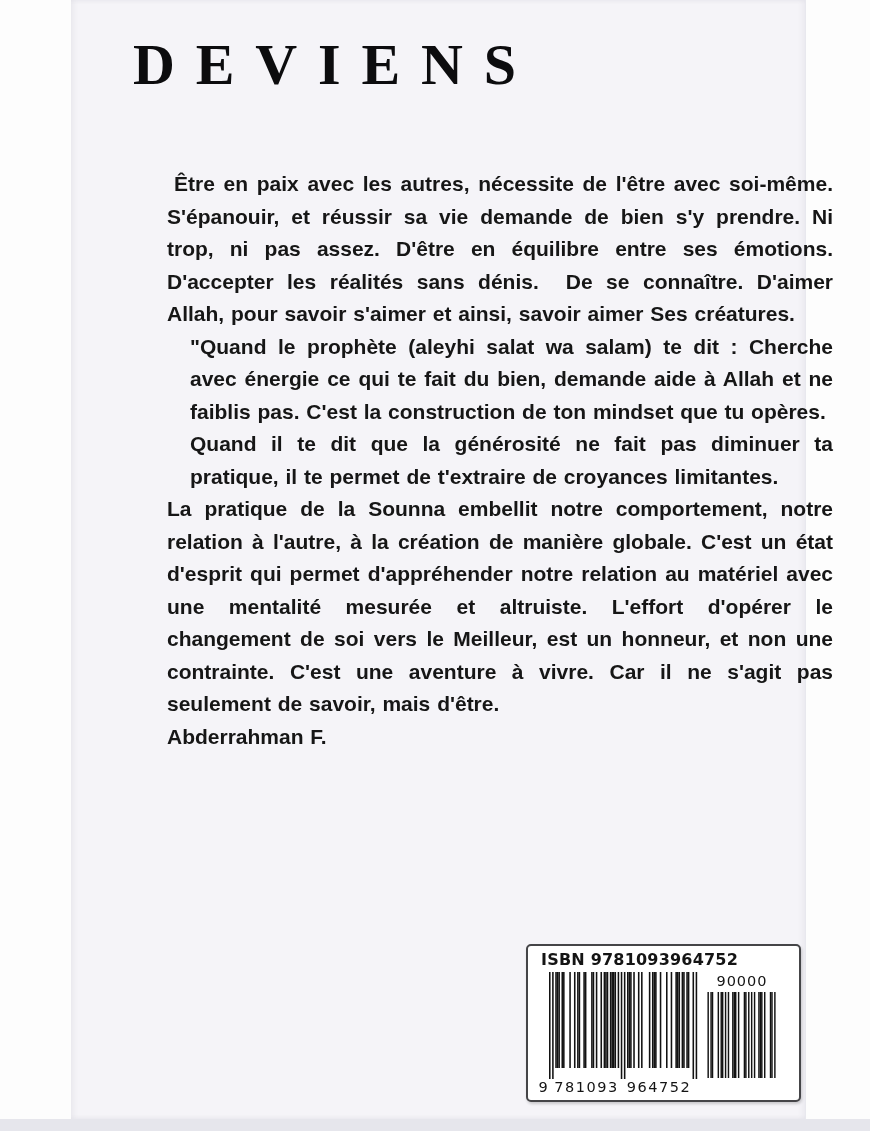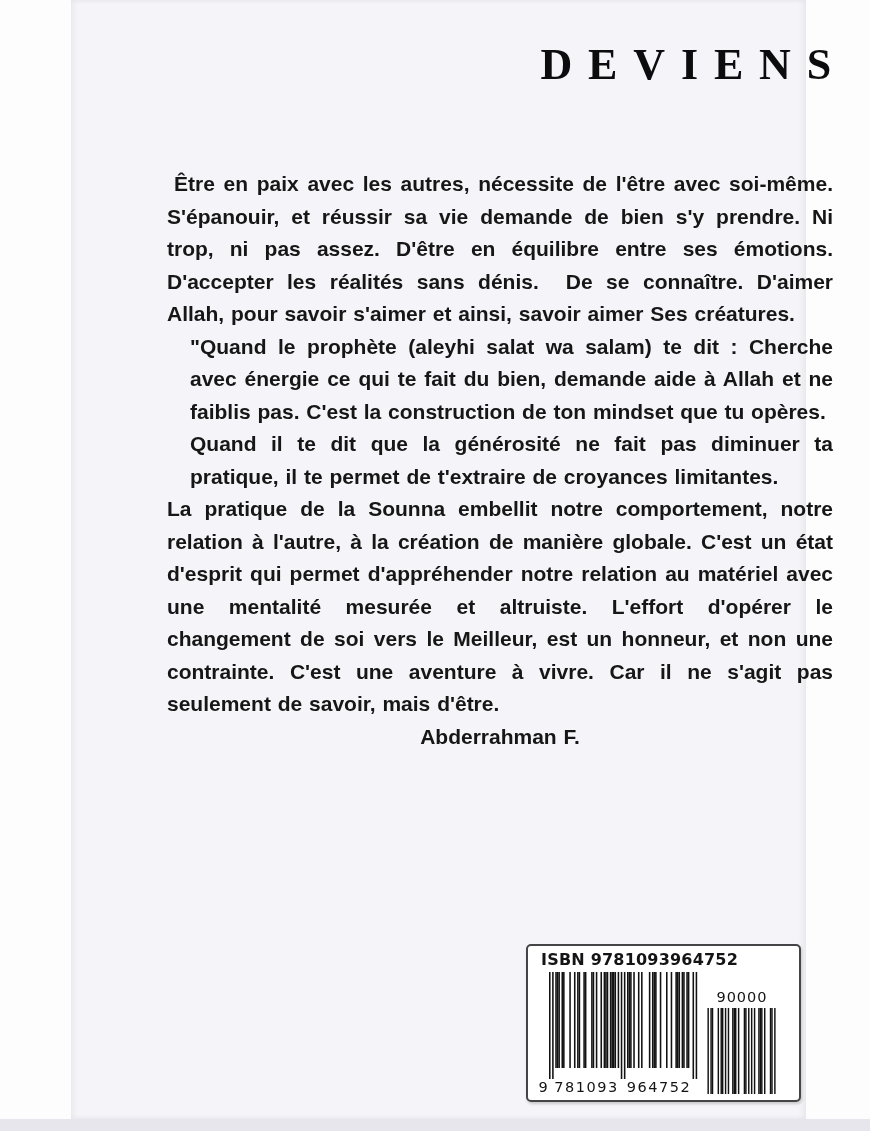--- a/index.html
+++ b/index.html
@@ -15,56 +15,56 @@
     background:var(--cover-bg,#f5f4f8);
     box-shadow: inset 3px 0 5px rgba(60,60,90,.06), inset -3px 0 5px rgba(60,60,90,.05);
     border-right:1px solid #e8e8ee;
   }
   .table-edge {
     position:absolute; left:0; top:1119px; width:870px; height:12px;
     background:var(--edge-bg,#e6e6ec);
   }
   .book-title {
     position:absolute; left:41px; top:28px; width:735px;
-    text-align:right;
+    text-align:left;
     font-family:"Liberation Serif", serif;
     font-weight:700;
-    font-size:44px;
+    font-size:58px;
     line-height:74px;
     letter-spacing:0.36em;
     text-indent:0.36em;
     color:#0c0c0e;
   }
   .body-text {
     position:absolute; left:96px; top:168px; width:666px;
     font-size:21px; font-weight:700; line-height:32.5px;
     color:var(--text-color,#161616);
     text-align:justify;
     word-spacing:1px;
   }
   .body-text p { margin:0; }
   .body-text p.first { text-indent:7px; }
   .body-text p.quote { margin-left:23px; }
-  .body-text p.author { text-align:center; }
+  .body-text p.author { text-align:left; }
   .barcode-box {
     position:absolute; left:526px; top:944px; width:275px; height:158px;
     background:#ffffff;
     border:2px solid #454548;
     border-radius:5px;
     box-shadow:1px 2px 3px rgba(0,0,0,.18);
   }
   .isbn-label {
     position:absolute; left:13px; top:4px;
     font-family:"DejaVu Sans", sans-serif;
     font-size:16px; font-weight:600; letter-spacing:.2px;
     color:#141414;
     white-space:nowrap;
   }
   .ean-main { position:absolute; left:11px; top:26px; }
-  .ean-supp { position:absolute; left:176px; top:42px; }
+  .ean-supp { position:absolute; left:176px; top:26px; }
   svg text {
     font-family:"DejaVu Sans", sans-serif;
     fill:#141414;
   }
 </style>
 </head>
 <body style="--cover-bg: #f5f4f8; --text-color: #161616; --edge-bg: #e6e6ec;">
 
 <div class="cover">
   <h1 class="book-title">DEVIENS</h1>

